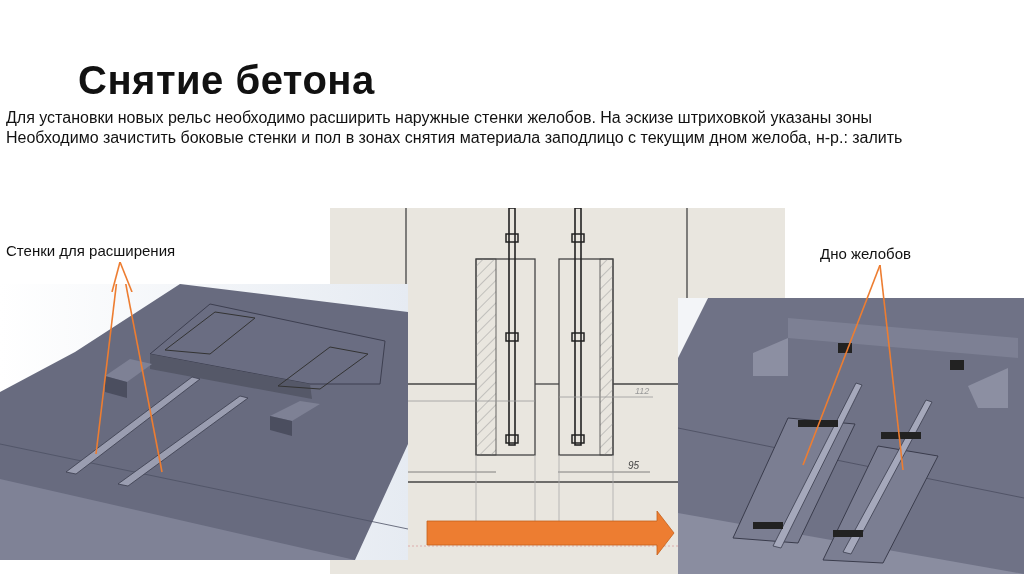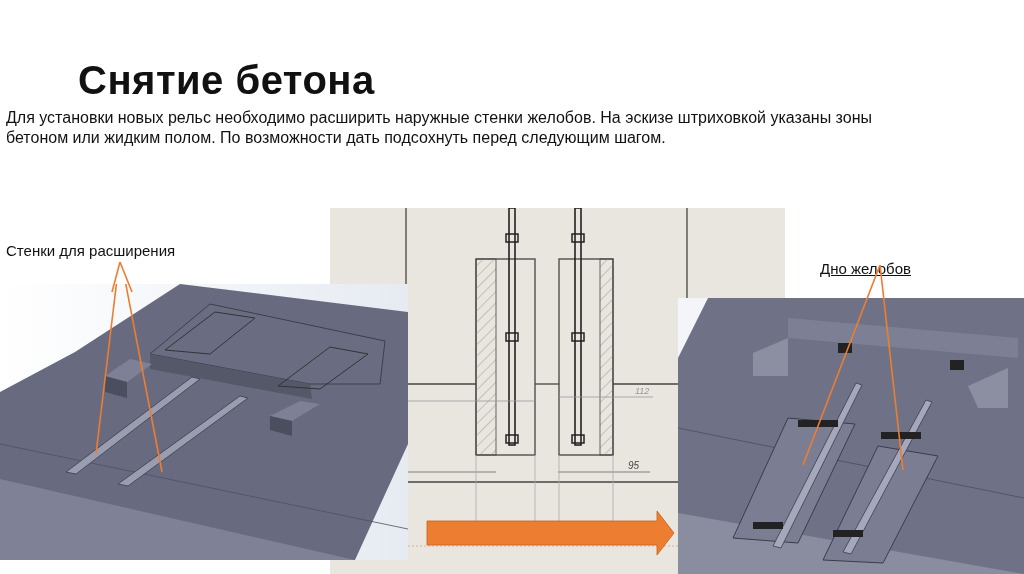--- a/index.html
+++ b/index.html
@@ -13,21 +13,21 @@
   .img3d{position:absolute;overflow:hidden;}
   .img3d svg{display:block;}
 </style>
 </head>
 <body>
 
 <h1 class="title">Снятие бетона</h1>
 
 <div class="para">
   <div>Для установки новых рельс необходимо расширить наружные стенки желобов. На эскизе штриховкой указаны зоны</div>
-  <div>бетоном или жидким полом. По возможности дать подсохнуть перед следующим шагом.</div>
+  <div>Необходимо зачистить боковые стенки и пол в зонах снятия материала заподлицо с текущим дном желоба, н-р.: залить</div>
 </div>
 
 <div class="drawing">
   <svg width="455" height="366" viewBox="0 0 455 366">
     <rect x="0" y="0" width="455" height="366" fill="#e9e6df"></rect>
 
     <line x1="76" y1="0" x2="76" y2="80" stroke="#444" stroke-width="1.3"></line>
     <line x1="357" y1="0" x2="357" y2="90" stroke="#444" stroke-width="1.3"></line>
 
     <line x1="78" y1="176" x2="146" y2="176" stroke="#444" stroke-width="1.3"></line>
@@ -139,17 +139,17 @@
     <g fill="#222">
       <rect x="160" y="45" width="14" height="10"></rect>
         <rect x="272" y="62" width="14" height="10"></rect>
       <rect x="120" y="122" width="40" height="7"></rect>
         <rect x="203" y="134" width="40" height="7"></rect>
       <rect x="75" y="224" width="30" height="7"></rect>
         <rect x="155" y="232" width="30" height="7"></rect>
     </g>
   </svg>
 </div>
-<div class="label" style="left:820px;top:260px;text-decoration:underline;">Дно желобов</div>
+<div class="label" style="left:820px;top:245px;">Дно желобов</div>
 <svg style="position:absolute;left:795px;top:265px;" width="120" height="210">
   <line x1="85" y1="0" x2="8" y2="200" stroke="#ed7d31" stroke-width="1.6"></line>
   <line x1="85" y1="0" x2="108" y2="205" stroke="#ed7d31" stroke-width="1.6"></line>
 </svg>
 
 </body></html>

